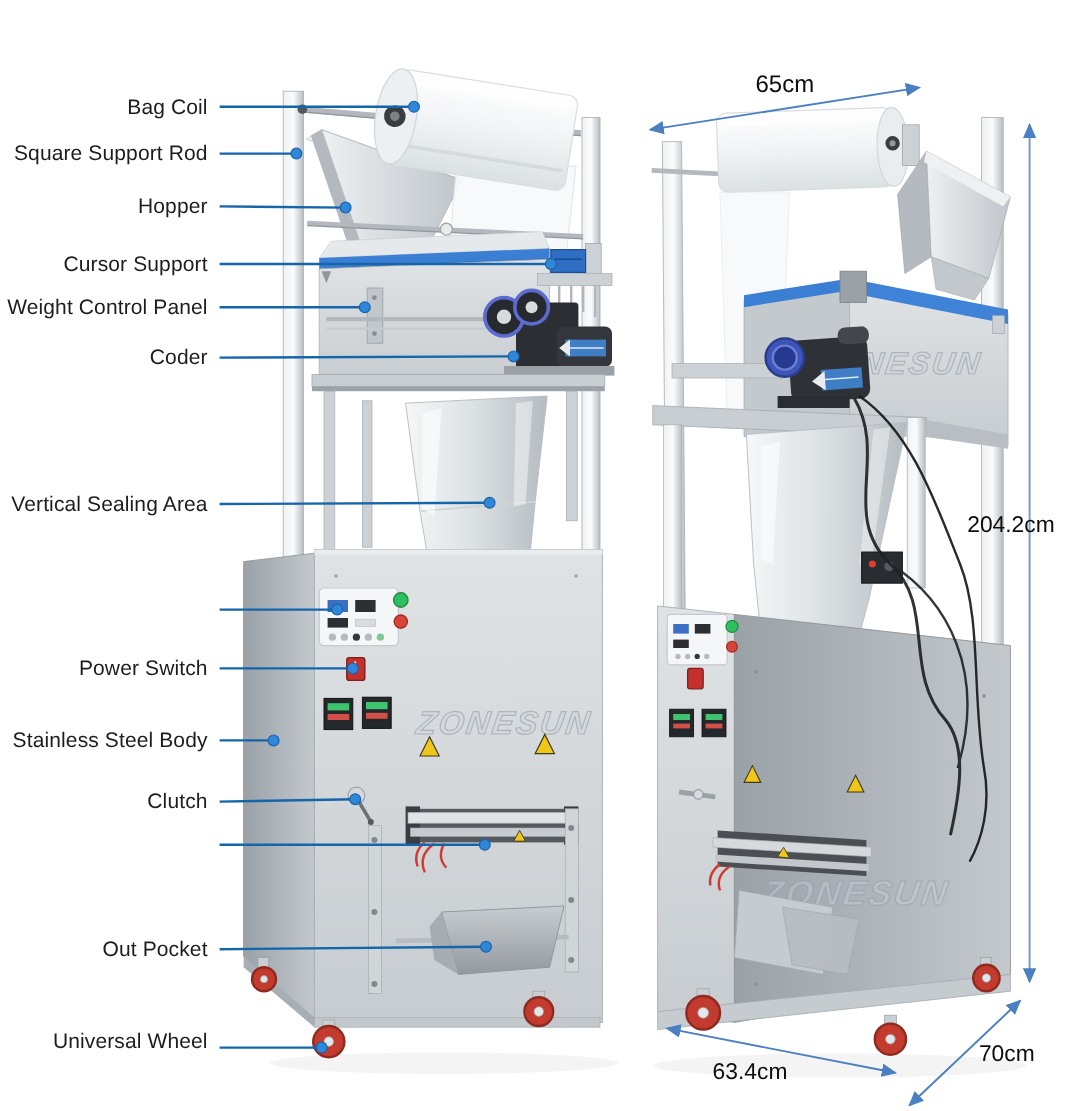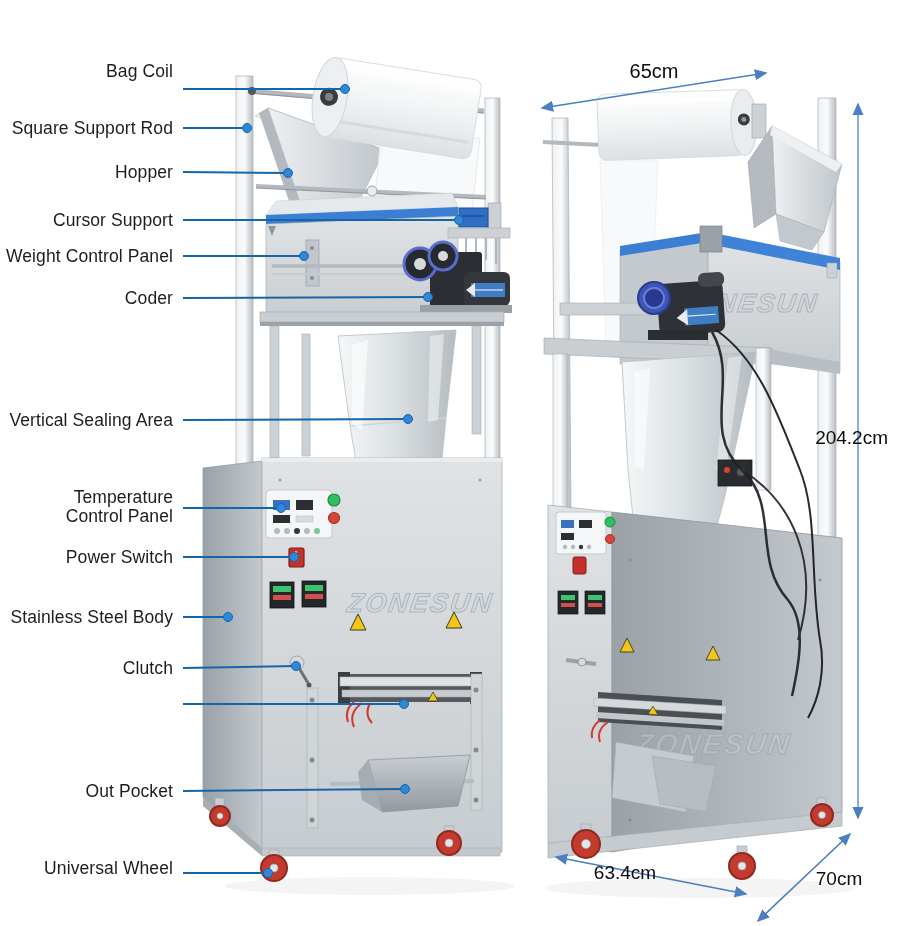--- a/index.html
+++ b/index.html
@@ -422,32 +422,31 @@
         <circle cx="281" cy="508" r="4.5"></circle>
     <circle cx="294" cy="557" r="4.5"></circle>
         <circle cx="228" cy="617" r="4.5"></circle>
     <circle cx="296" cy="666" r="4.5"></circle>
         <circle cx="404" cy="704" r="4.5"></circle>
     <circle cx="405" cy="789" r="4.5"></circle>
         <circle cx="268" cy="873" r="4.5"></circle>
   </g>
 </svg>
 
-<div class="callout" style="top:71px">Bag Coil</div>
+<div class="callout" style="top:89px">Bag Coil</div>
 <div class="callout" style="top:128px">Square Support Rod</div>
 <div class="callout" style="top:172px">Hopper</div>
 <div class="callout" style="top:220px">Cursor Support</div>
 <div class="callout" style="top:256px">Weight Control Panel</div>
 <div class="callout" style="top:298px">Coder</div>
 <div class="callout" style="top:420px">Vertical Sealing Area</div>
-<div class="callout w2" style="top:507px;max-width:120px">Temperature Control Panel</div>
 <div class="callout" style="top:557px">Power Switch</div>
 <div class="callout" style="top:617px">Stainless Steel Body</div>
 <div class="callout" style="top:668px">Clutch</div>
 <div class="callout" style="top:791px">Out Pocket</div>
 <div class="callout" style="top:868px">Universal Wheel</div>
 
 <div class="dim" style="left:612px;top:60px;width:84px;font-size:20px">65cm</div>
-<div class="dim" style="left:806px;top:427px;width:82px;text-align:right">204.2cm</div>
-<div class="dim" style="left:583px;top:862px;width:84px">63.4cm</div>
+<div class="dim" style="left:806px;top:427px;width:82px;text-align:left">204.2cm</div>
+<div class="dim" style="left:583px;top:883px;width:84px">63.4cm</div>
 <div class="dim" style="left:801px;top:868px;width:76px">70cm</div>
 
 </div>
 
 </body></html>

